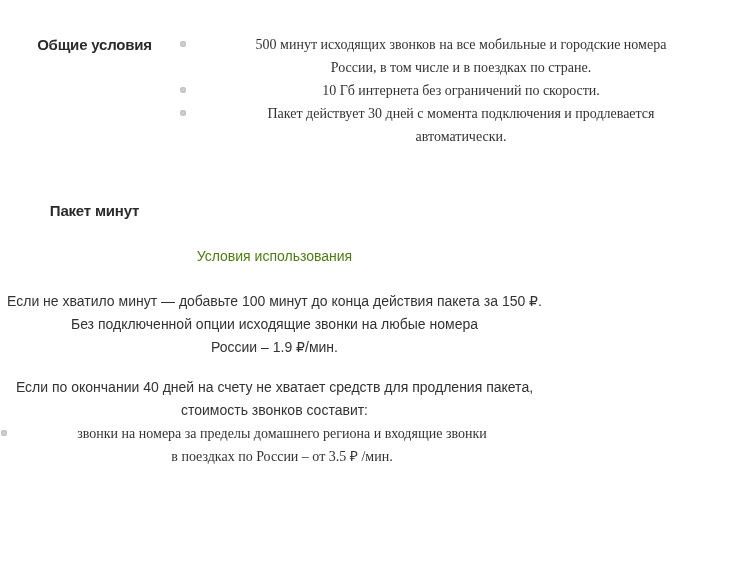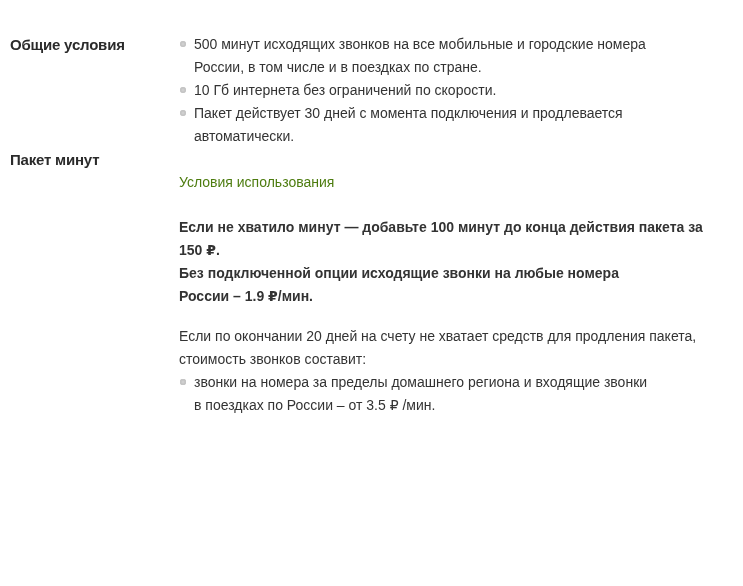--- a/index.html
+++ b/index.html
@@ -10,26 +10,29 @@
   .page {
     position: relative;
     width: 743px;
     height: 586px;
     background: #ffffff;
     font-family: "Liberation Sans", "DejaVu Sans", sans-serif;
     color: #333333;
     overflow: hidden;
     box-sizing: border-box;
     padding-top: 33px;
+    text-align: center;
   }
   .section {
     display: flex;
     align-items: flex-start;
   }
   .section + .section {
+    margin-top: 51px;
+    flex-direction: column;
   }
   .label-col {
     width: 179px;
     box-sizing: border-box;
     padding-left: 10px;
     flex: none;
   }
   .section-title {
     margin: 0;
     font-size: 15px;
@@ -62,28 +65,28 @@
     left: 1px;
     top: 8px;
     width: 6px;
     height: 6px;
     border-radius: 50%;
     background: #cfcfcf;
     box-shadow: inset 0 0 0 1.5px #c4c4c4;
   }
   .li-text {
     white-space: pre-line;
+    font-family: Liberation Serif, serif;
   }
   .subheading {
     margin-top: 23px !important;
     color: #4d7c0f;
   }
   .para-add-minutes {
     margin-top: 22px !important;
-    font-weight: bold;
   }
   .para-after-expiry {
     margin-top: 17px !important;
   }
 </style>
 </head>
 <body>
 
 <div class="page">
 
@@ -113,21 +116,21 @@
 
   <div class="section">
     <div class="label-col">
       <h2 class="section-title">Пакет минут</h2>
     </div>
     <div class="content-col">
       <p class="subheading">Условия использования</p>
       <p class="para-add-minutes">Если не хватило минут — добавьте 100 минут до конца действия пакета за 150 ₽.
 Без подключенной опции исходящие звонки на любые номера
 России – 1.9 ₽/мин.</p>
-      <p class="para-after-expiry">Если по окончании 20 дней на счету не хватает средств для продления пакета,
+      <p class="para-after-expiry">Если по окончании 40 дней на счету не хватает средств для продления пакета,
 стоимость звонков составит:</p>
       <ul class="dot-list">
         <li>
           <span class="dot"></span>
         </li>
         <li>
           <span class="dot"></span>
           <span class="li-text">звонки на номера за пределы домашнего региона и входящие звонки
 в поездках по России – от 3.5 ₽ /мин.</span>
         </li>

